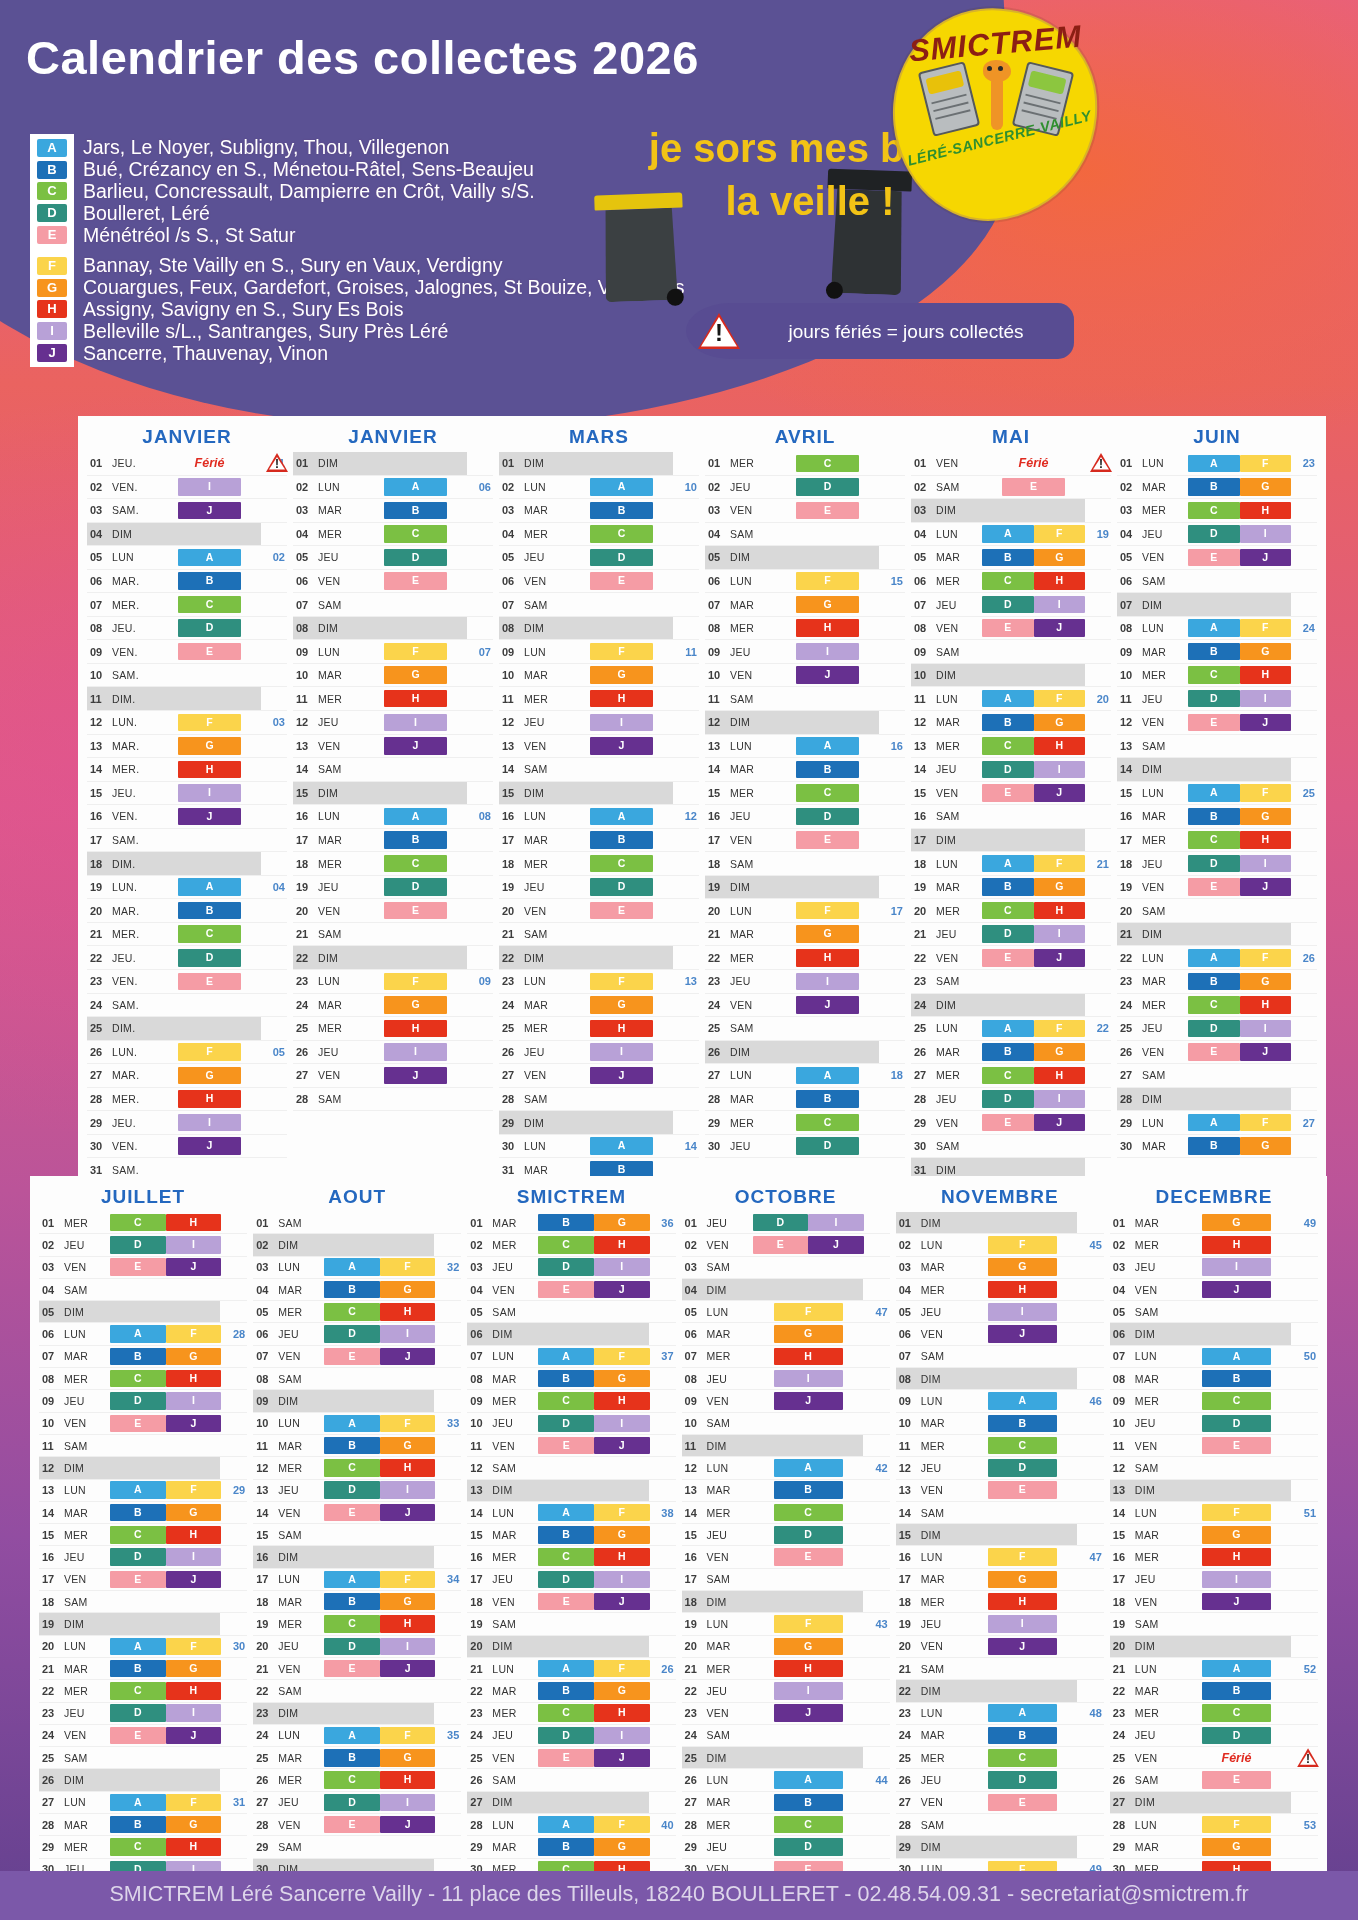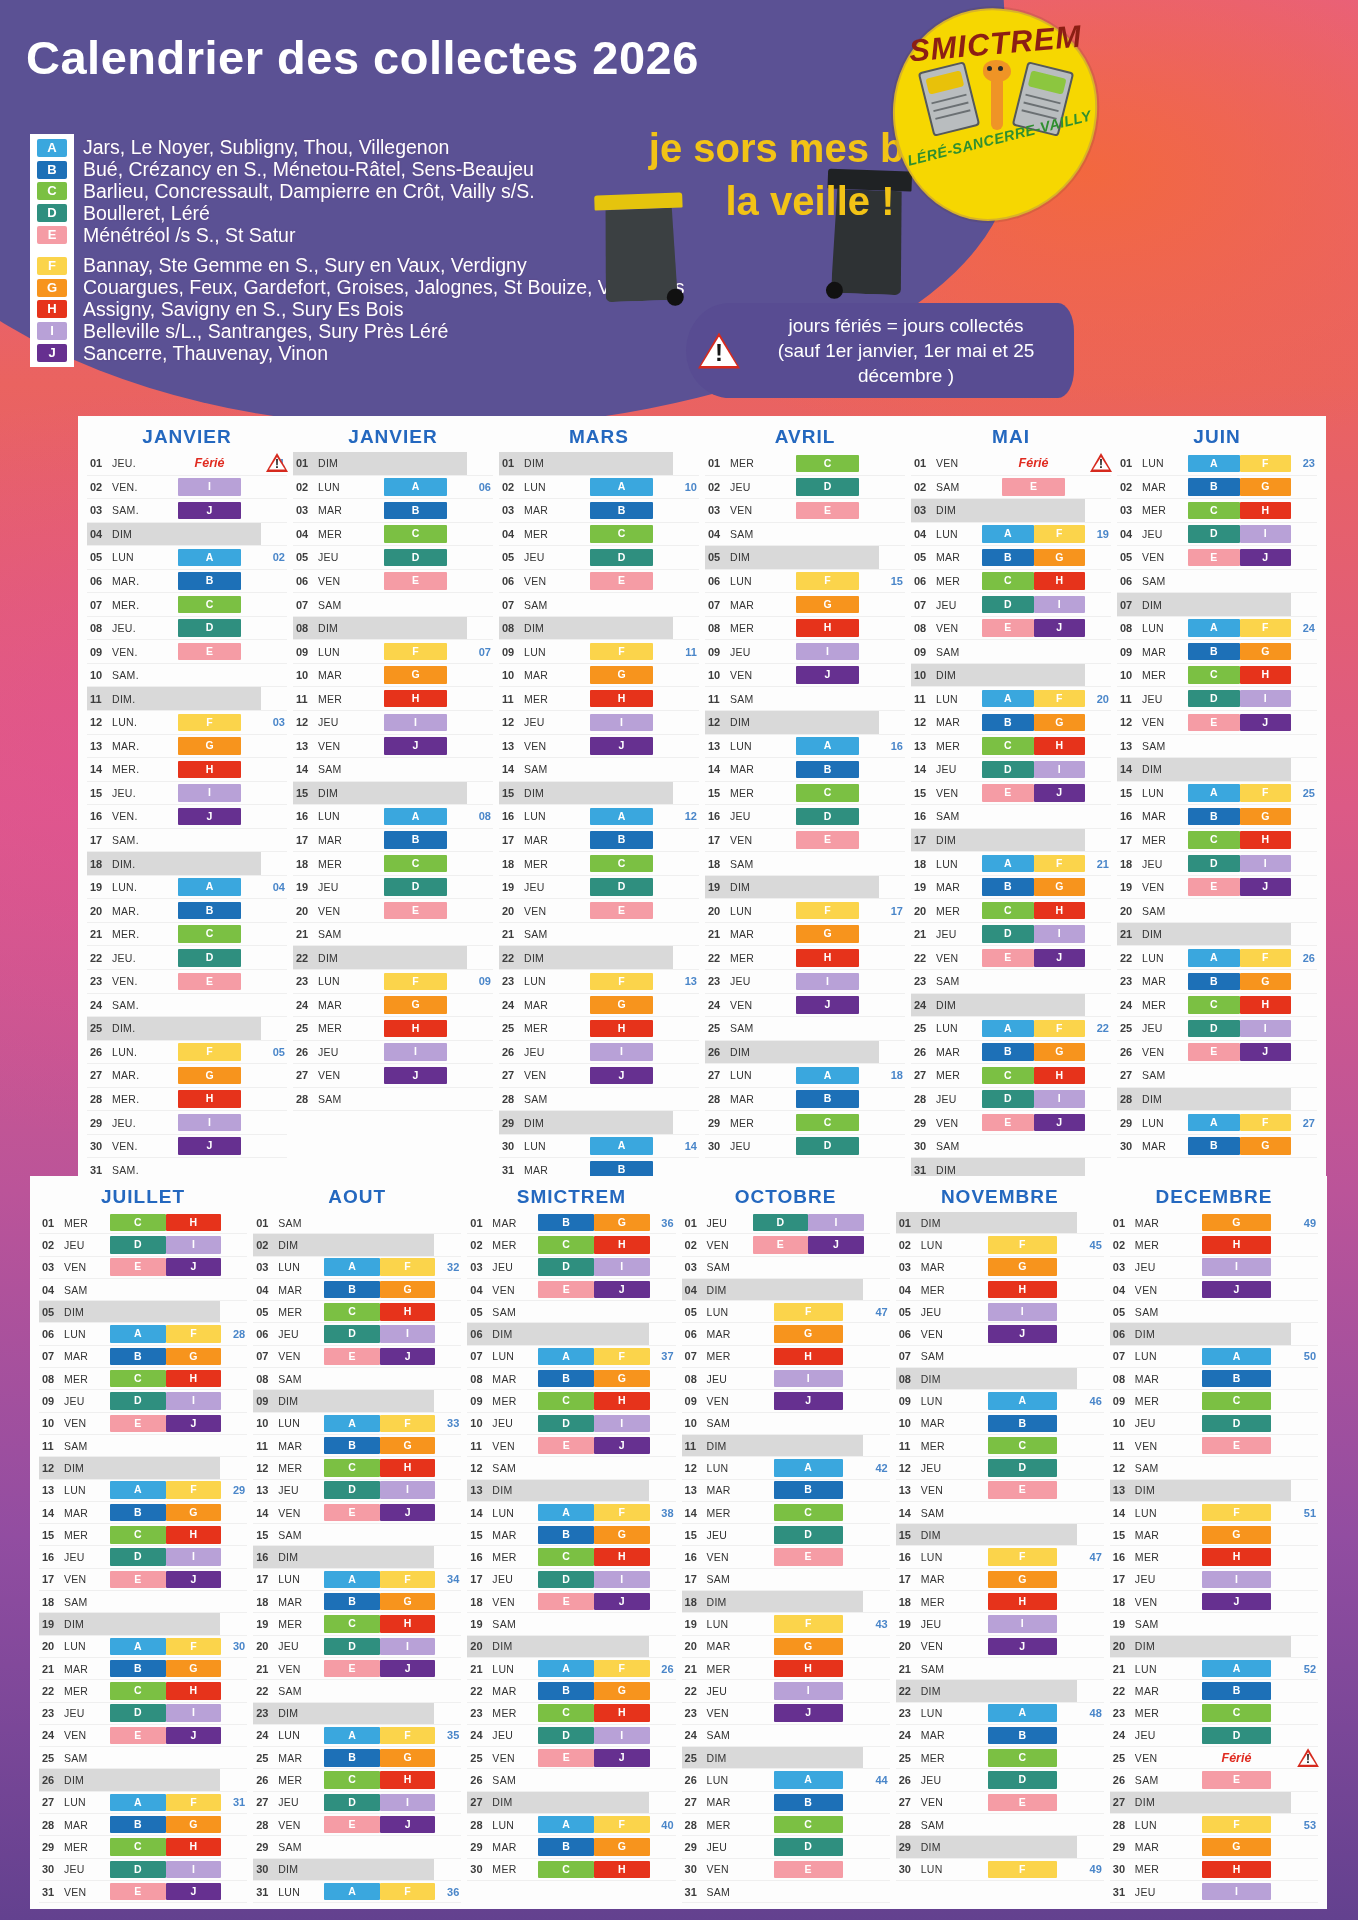--- a/index.html
+++ b/index.html
@@ -115,21 +115,21 @@
       <div class="lrow">
         <span class="lchip" style="background: rgb(47, 143, 127);">D</span>
         <span class="ltext">Boulleret, Léré</span>
       </div>
       <div class="lrow">
         <span class="lchip" style="background: rgb(245, 156, 165);">E</span>
         <span class="ltext">Ménétréol /s S., St Satur</span>
       </div>
       <div class="lrow gap">
         <span class="lchip" style="background: rgb(251, 212, 75);">F</span>
-        <span class="ltext">Bannay, Ste Gemme en S., Sury en Vaux, Verdigny</span>
+        <span class="ltext">Bannay, Ste Vailly en S., Sury en Vaux, Verdigny</span>
       </div>
       <div class="lrow">
         <span class="lchip" style="background: rgb(247, 148, 29);">G</span>
         <span class="ltext">Couargues, Feux, Gardefort, Groises, Jalognes, St Bouize, Veaugues</span>
       </div>
       <div class="lrow">
         <span class="lchip" style="background: rgb(230, 51, 27);">H</span>
         <span class="ltext">Assigny, Savigny en S., Sury Es Bois</span>
       </div>
       <div class="lrow">
@@ -178,21 +178,20 @@
     <div class="logo-sub">LÉRÉ-SANCERRE-VAILLY</div>
   </div>
 
   <div class="note">
     <span class="tri tri-lg">
         <i></i>
         <b>!</b>
       </span>
     <div class="lines">
       <div>jours fériés = jours collectés</div>
-      <div>(sauf 1er janvier, 1er mai et 25 décembre )</div>
     </div>
   </div>
 
   <div class="cal-box box1">
       <div class="month">
         <div class="month-title">JANVIER</div>
         <div class="drow">
           <span class="dnum">01</span>
           <span class="dname">JEU.</span>
           <span class="dcells">
@@ -3063,13 +3062,16 @@
           <span class="dnum">31</span>
           <span class="dname">JEU</span>
           <span class="dcells">
             <span class="chip solo" style="background: rgb(184, 161, 215);">I</span>
           </span>
           <span class="dweek"></span>
         </div>
       </div>
     </div>
 
+  <div class="footer">
+    <span>SMICTREM Léré Sancerre Vailly - 11 place des Tilleuls, 18240 BOULLERET - 02.48.54.09.31 - secretariat@smictrem.fr</span>
+  </div>
 </div>
 
 </body></html>

